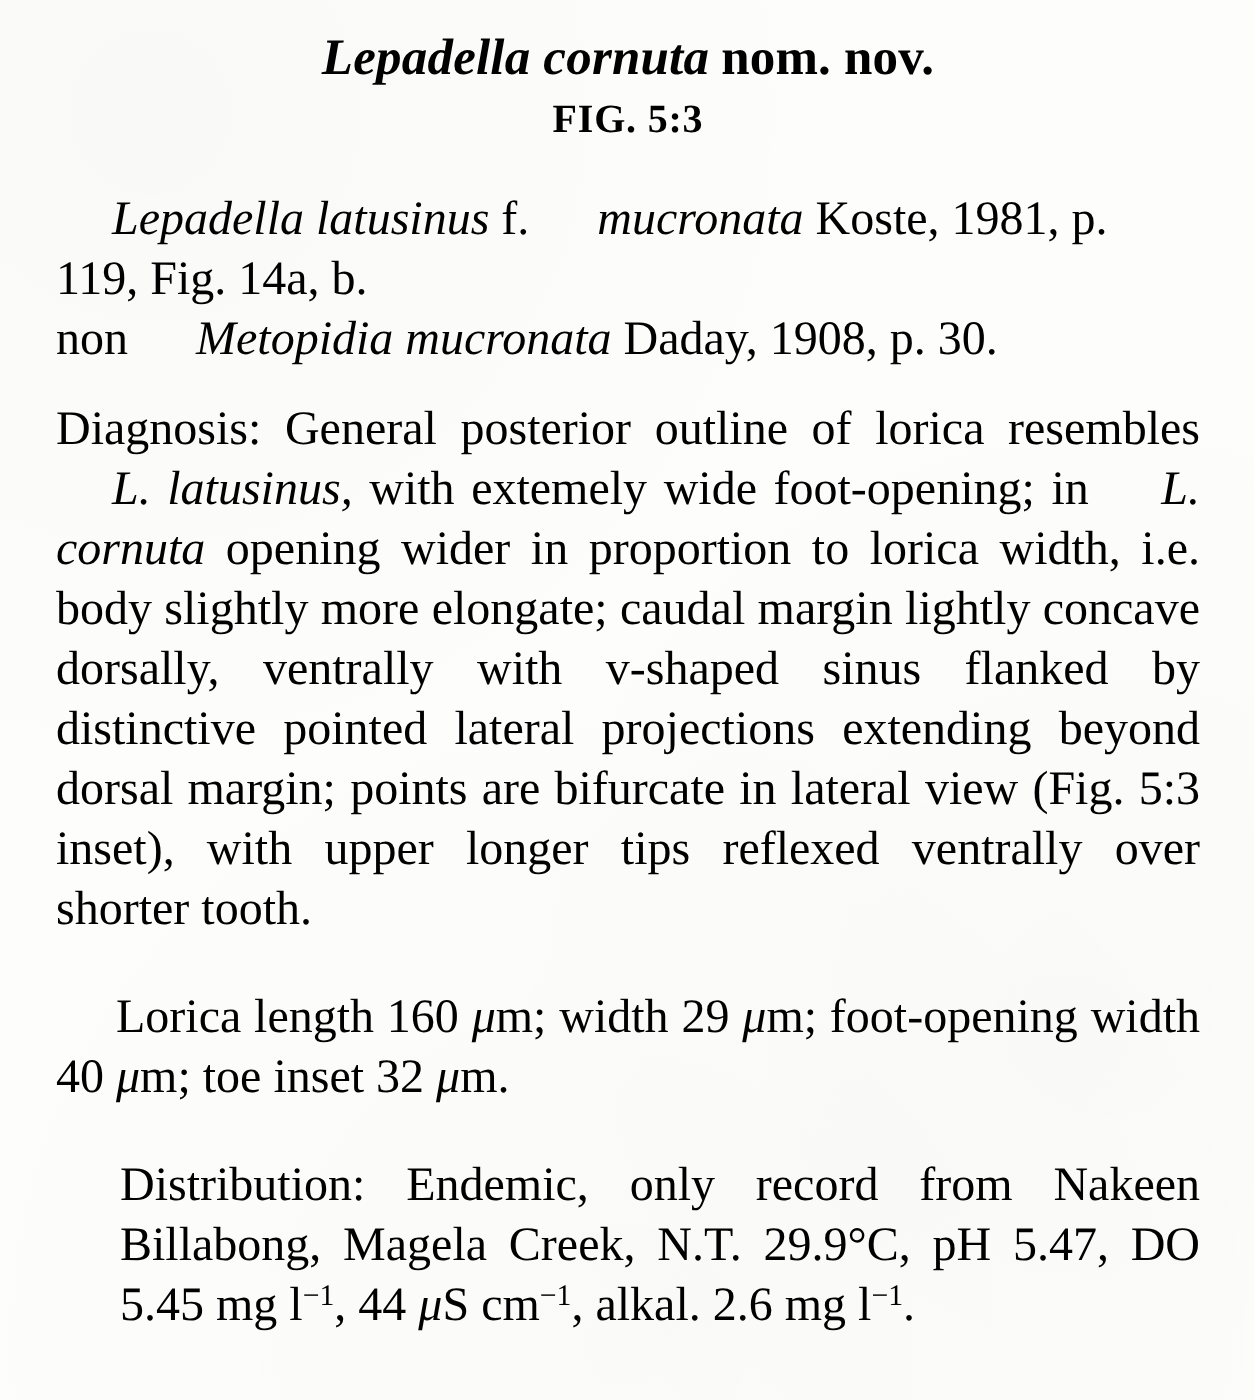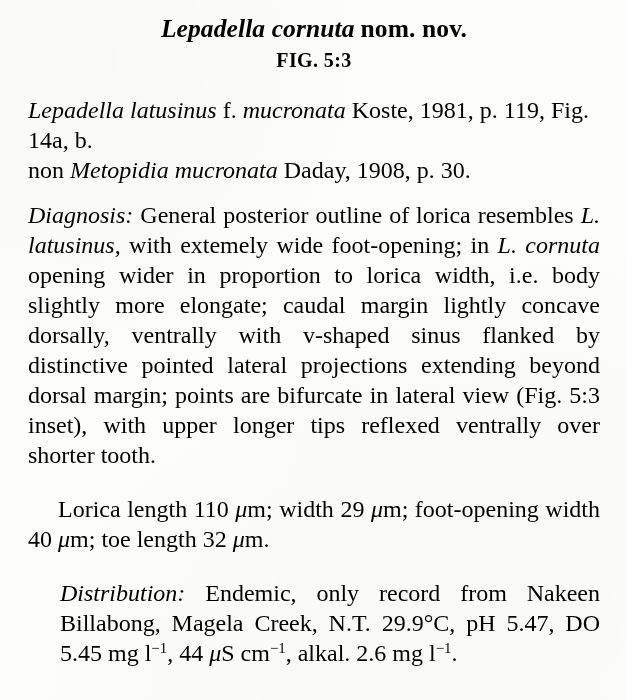--- a/index.html
+++ b/index.html
@@ -74,21 +74,21 @@
     font-size: 24px;
     line-height: 30px;
   }
   .syn-entry {
     text-align: left;
     text-indent: 0;
   }
   .syn-entry + .syn-entry {
     margin-top: 0;
   }
-  .it { font-style: italic; }
+  .it { font-style: italic; margin-left: 28px; }
   .rm { font-style: normal; }
 
   
   .para {
     font-size: 24px;
     line-height: 30px;
     text-align: justify;
     text-justify: inter-word;
     hyphens: none;
   }
@@ -97,21 +97,20 @@
   }
   .para.measure {
     margin-top: 0;
     text-indent: 30px;
   }
   .para.distribution {
     margin-top: 0;
     margin-left: 32px;
   }
   .label {
-    font-style: italic;
   }
   sup {
     font-size: 0.62em;
     vertical-align: 0.52em;
     line-height: 0;
   }
   .mu {
     font-style: italic;
     font-family: "Liberation Serif", "DejaVu Serif", serif;
   }
@@ -134,18 +133,18 @@
       <div class="syn-entry">
         <span class="it">Lepadella latusinus</span><span class="rm"> f. </span><span class="it">mucronata</span><span class="rm"> Koste, 1981, p. 119, Fig. 14a, b.</span>
       </div>
       <div class="syn-entry">
         <span class="rm">non </span><span class="it">Metopidia mucronata</span><span class="rm"> Daday, 1908, p. 30.</span>
       </div>
     </div>
 
     <p class="para diagnosis"><span class="label">Diagnosis:</span><span> General posterior outline of lorica resembles </span><span class="it">L. latusinus,</span><span> with extemely wide foot-opening; in </span><span class="it">L. cornuta</span><span> opening wider in proportion to lorica width, i.e. body slightly more elongate; caudal margin lightly concave dorsally, ventrally with v-shaped sinus flanked by distinctive pointed lateral projections extending beyond dorsal margin; points are bifurcate in lateral view (Fig. 5:3 inset), with upper longer tips reflexed ventrally over shorter tooth.</span></p>
 
-    <p class="para measure"><span>Lorica length 110 </span><span class="mu">μ</span><span>m; width </span><span>29 </span><span class="mu">μ</span><span>m; foot-opening width </span><span>40 </span><span class="mu">μ</span><span>m; toe length </span><span>32 </span><span class="mu">μ</span><span>m.</span></p>
+    <p class="para measure"><span>Lorica length 160 </span><span class="mu">μ</span><span>m; width </span><span>29 </span><span class="mu">μ</span><span>m; foot-opening width </span><span>40 </span><span class="mu">μ</span><span>m; toe inset </span><span>32 </span><span class="mu">μ</span><span>m.</span></p>
 
     <p class="para distribution"><span class="label">Distribution:</span><span> Endemic, only record from Nakeen Billabong, Magela Creek, N.T. 29.9°C, pH 5.47, DO </span><span class="nobr"><span>5.45 mg l</span><sup>−1</sup></span><span>, 44 </span><span class="mu">μ</span><span class="nobr"><span>S cm</span><sup>−1</sup></span><span class="nobr"><span>, alkal. 2.6 mg l</span><sup>−1</sup><span>.</span></span></p>
 
   </div>
 </div>
 
 </body></html>

